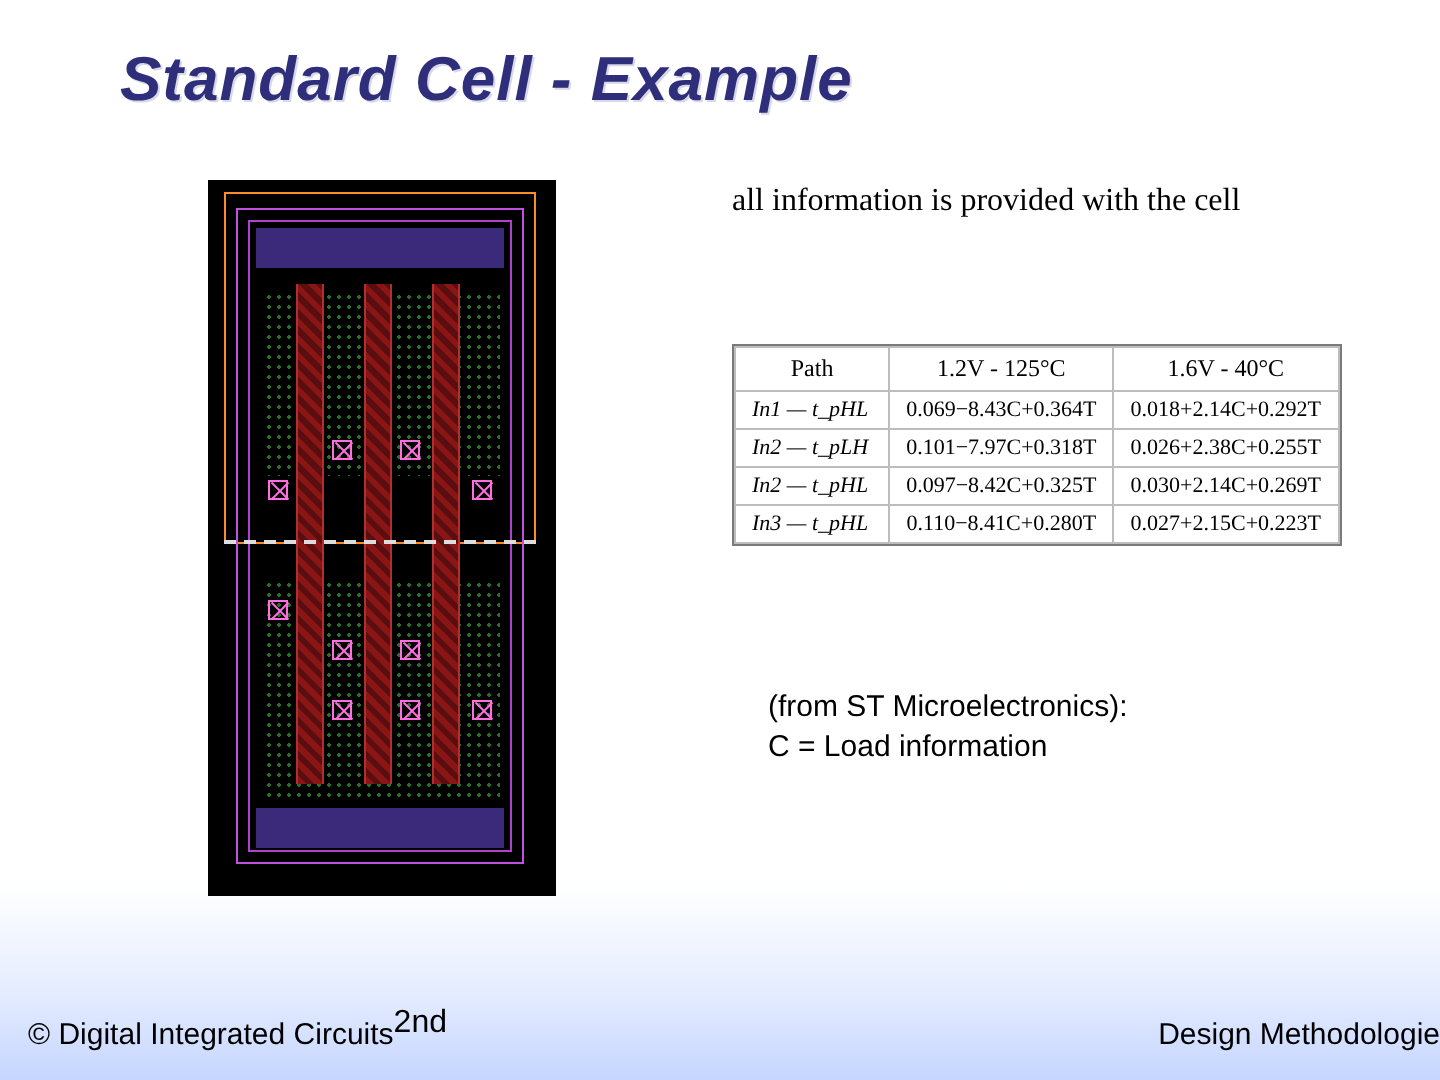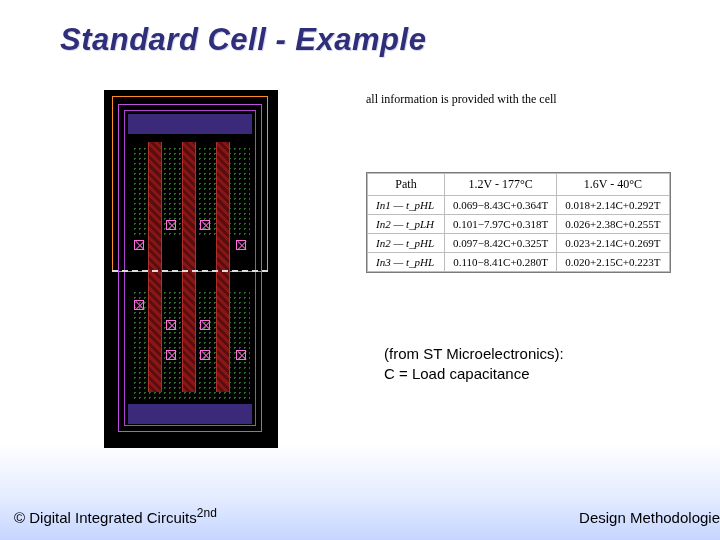--- a/index.html
+++ b/index.html
@@ -10,21 +10,21 @@
   }
   .title {
     position: absolute; left: 60px; top: 22px;
     font-size: 31px; font-weight: bold; font-style: italic;
     color: #2e2e7a;
     text-shadow: 1px 1px 0 #d8d8e8;
     letter-spacing: 0.5px;
   }
   .caption-top {
     position: absolute; left: 366px; top: 92px;
-    font-family: "Times New Roman", serif; font-size: 12px; color: #000;
+    font-family: "Times New Roman", serif; font-size: 16px; color: #000;
   }
   .table-wrap {
     position: absolute; left: 366px; top: 124px;
     font-family: "Times New Roman", serif; font-size: 12px; color: #000;
     border: 1px solid #7a7a7a;
     background:#fff;
     margin-top:48px;
   }
   .table-wrap table { border-collapse: collapse; }
   .table-wrap th, .table-wrap td {
@@ -38,21 +38,21 @@
   .table-wrap td:first-child { text-align: left; font-style: italic; padding-right:10px;}
   .table-wrap td { font-size: 11px; }
   .desc {
     position: absolute; left: 384px; top: 344px;
     font-size: 15px; line-height: 1.3; color:#000;
   }
   .footer-left {
     position: absolute; left: 14px; bottom: 14px;
     font-size: 15px; color:#000;
   }
-  .footer-left sup { font-size: 12px; }
+  .footer-left sup { font-size: 16px; }
   .footer-right {
     position: absolute; right: 0; bottom: 14px;
     font-size: 15px; color:#000;margin-top:33px;
   }
 
   
   .layout {
     position: absolute; left: 104px; top: 90px;
     width: 174px; height: 358px;
     background: #000;
@@ -122,52 +122,52 @@
     <div class="ct" style="left:132px; top:260px"></div>
   </div>
 
   <div class="caption-top">all information is provided with the cell</div>
 
   <div class="table-wrap">
     <table>
       <thead>
         <tr>
           <th>Path</th>
-          <th>1.2V - 177°C</th>
+          <th>1.2V - 125°C</th>
           <th>1.6V - 40°C</th>
         </tr>
       </thead>
       <tbody>
         <tr>
           <td>In1 — t_pHL</td>
           <td>0.069−8.43C+0.364T</td>
           <td>0.018+2.14C+0.292T</td>
         </tr>
         <tr>
           <td>In2 — t_pLH</td>
           <td>0.101−7.97C+0.318T</td>
           <td>0.026+2.38C+0.255T</td>
         </tr>
         <tr>
           <td>In2 — t_pHL</td>
           <td>0.097−8.42C+0.325T</td>
-          <td>0.023+2.14C+0.269T</td>
+          <td>0.030+2.14C+0.269T</td>
         </tr>
         <tr>
           <td>In3 — t_pHL</td>
           <td>0.110−8.41C+0.280T</td>
-          <td>0.020+2.15C+0.223T</td>
+          <td>0.027+2.15C+0.223T</td>
         </tr>
       </tbody>
     </table>
   </div>
 
   <div class="desc">
     <div>(from ST Microelectronics):</div>
-    <div>C = Load capacitance</div>
+    <div>C = Load information</div>
   </div>
 
   <div class="footer-left">
     <span>© Digital Integrated Circuits</span><sup>2nd</sup>
   </div>
   <div class="footer-right">Design Methodologie</div>
 
 </div>
 
 </body></html>

